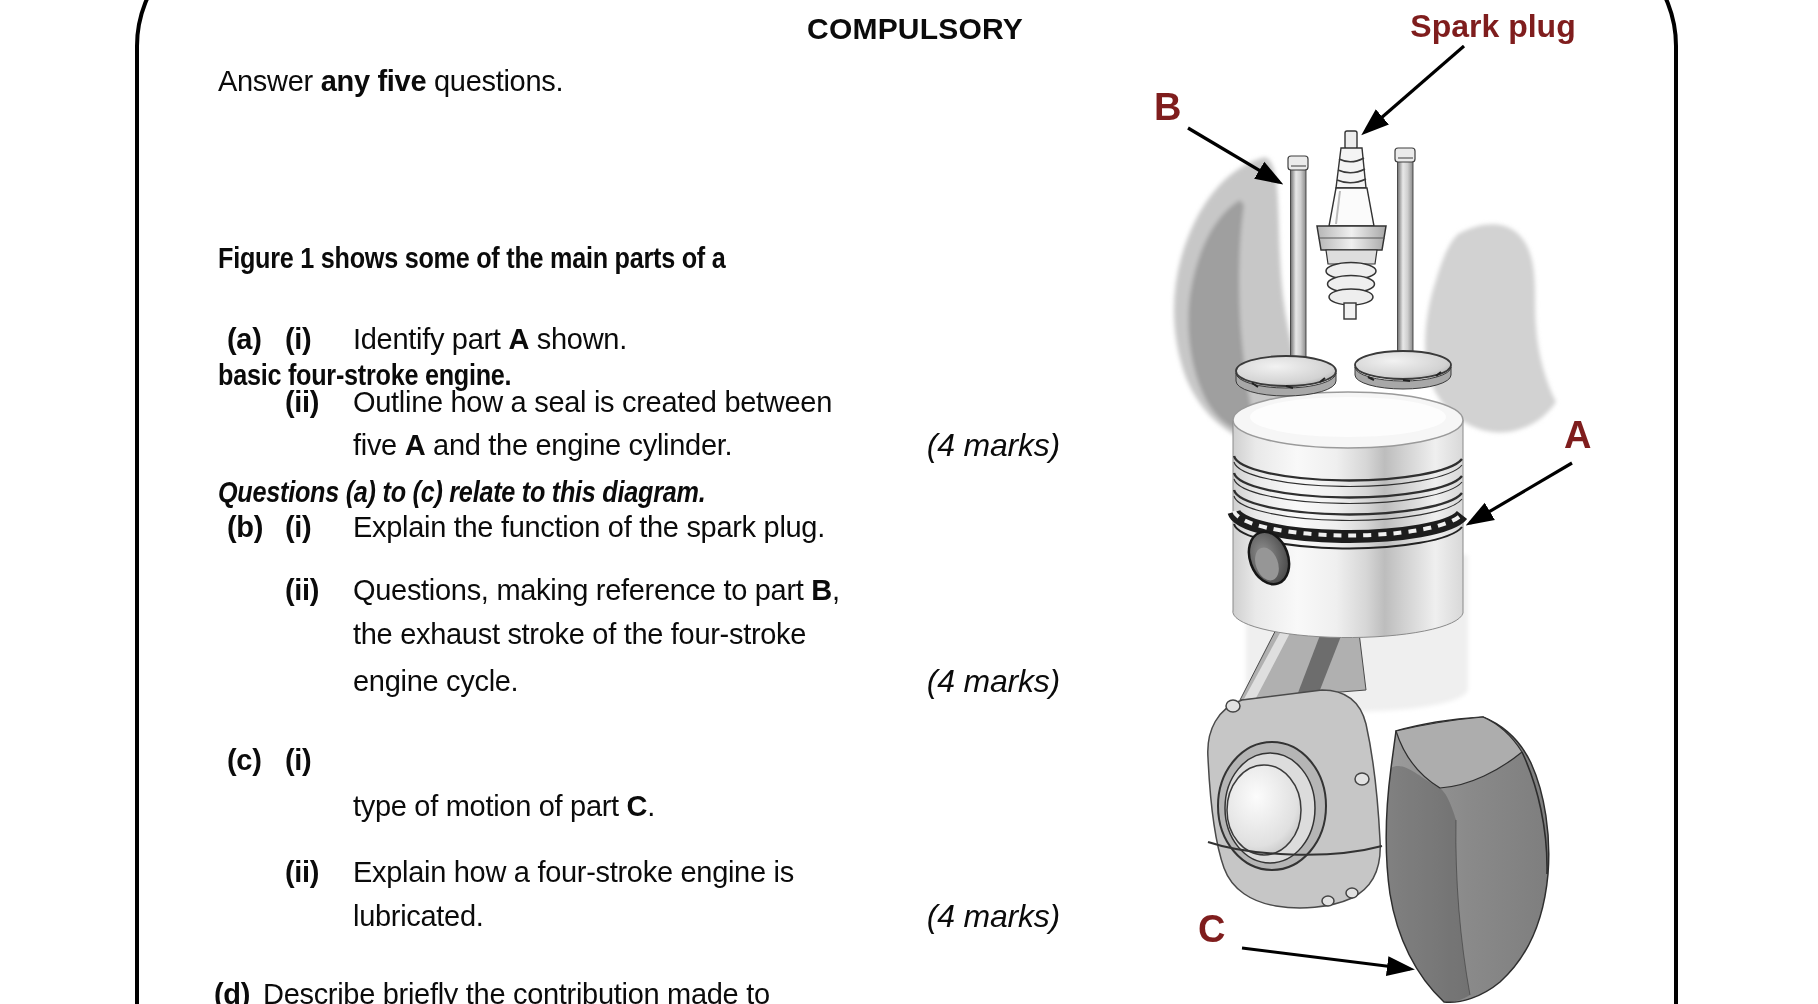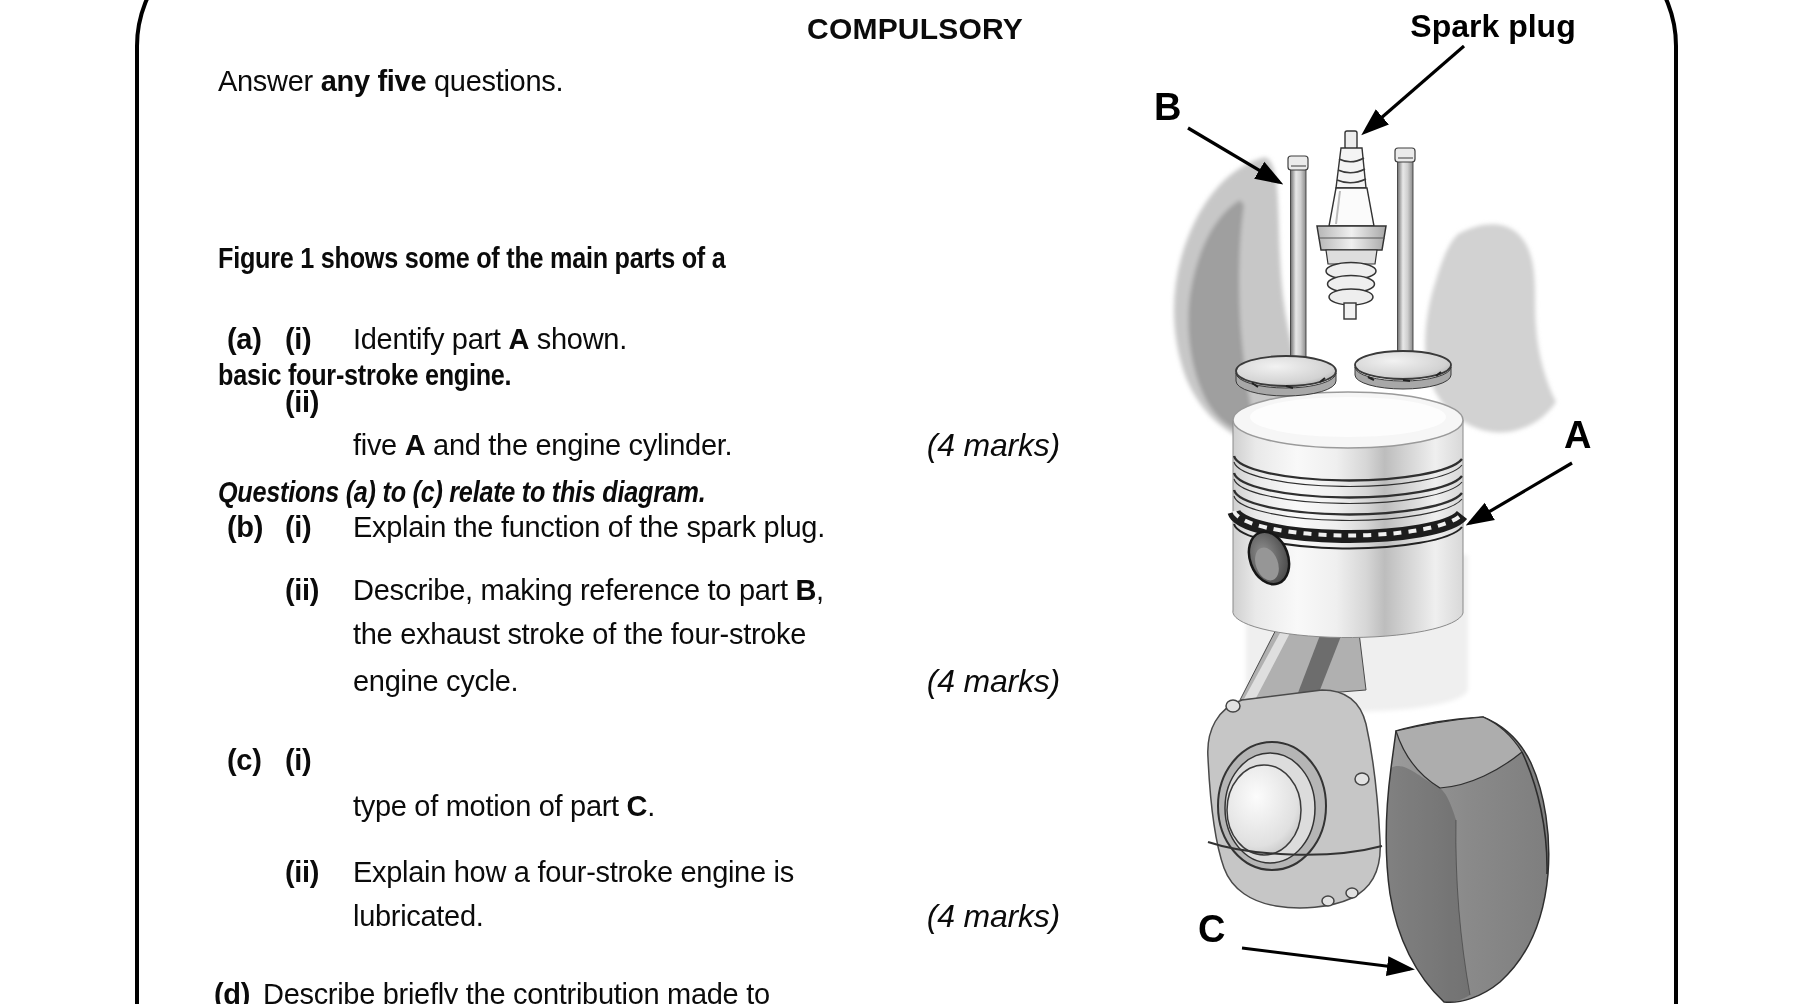--- a/index.html
+++ b/index.html
@@ -16,21 +16,21 @@
   .caption{left:218px;top:160px;font-weight:bold;font-size:30px;line-height:39px;
            transform:scaleX(.84);transform-origin:0 0;}
   .row{position:absolute;left:227px;width:851px;height:40px;line-height:40px;font-size:29px;letter-spacing:-0.3px;}
   .row .lbl{position:absolute;left:0;font-weight:bold;white-space:pre;}
   .row .num{position:absolute;left:58px;font-weight:bold;white-space:pre;}
   .row .txt{position:absolute;left:126px;white-space:pre;}
   .row .txt-d{position:absolute;left:36px;white-space:pre;}
   .row .lbl-d{position:absolute;left:-13px;font-weight:bold;white-space:pre;}
   .row .marks{position:absolute;right:18px;font-style:italic;font-size:32px;letter-spacing:-0.2px;}
   
-  .dlabel{position:absolute;font-weight:bold;line-height:1;color:#000000;}
+  .dlabel{position:absolute;font-weight:bold;line-height:1;color:#7f1d1d;}
   .lbl-spark{left:1398px;top:10px;width:190px;text-align:center;font-size:32px;}
   .lbl-b{left:1154px;top:88px;font-size:38px;}
   .lbl-a{left:1564px;top:416px;font-size:38px;}
   .lbl-c{left:1198px;top:910px;font-size:38px;}
   svg{position:absolute;}
 </style>
 </head>
 <body>
 
 <div class="canvas">
@@ -46,34 +46,35 @@
     <div class="it">Questions (a) to (c) relate to this diagram.</div>
   </div>
 
   <div class="row" style="top:319px">
     <span class="lbl">(a)</span>
     <span class="num">(i)</span>
     <span class="txt"><span>Identify part </span><span class="b">A</span><span> shown.</span></span>
   </div>
   <div class="row" style="top:382px">
     <span class="num">(ii)</span>
+    <span class="txt"><span>Outline how a seal is created between</span></span>
   </div>
   <div class="row" style="top:425px">
     <span class="txt"><span>five </span><span class="b">A</span><span> and the engine cylinder.</span></span>
     <span class="marks">(4 marks)</span>
   </div>
 
   <div class="row" style="top:507px">
     <span class="lbl">(b)</span>
     <span class="num">(i)</span>
     <span class="txt"><span>Explain the function of the spark plug.</span></span>
   </div>
   <div class="row" style="top:570px">
     <span class="num">(ii)</span>
-    <span class="txt"><span>Describe, making reference to part </span><span class="b">B</span><span>,</span></span>
+    <span class="txt"><span>Questions, making reference to part </span><span class="b">B</span><span>,</span></span>
   </div>
   <div class="row" style="top:614px">
     <span class="txt"><span>the exhaust stroke of the four-stroke</span></span>
   </div>
   <div class="row" style="top:661px">
     <span class="txt"><span>engine cycle.</span></span>
     <span class="marks">(4 marks)</span>
   </div>
 
   <div class="row" style="top:740px">

